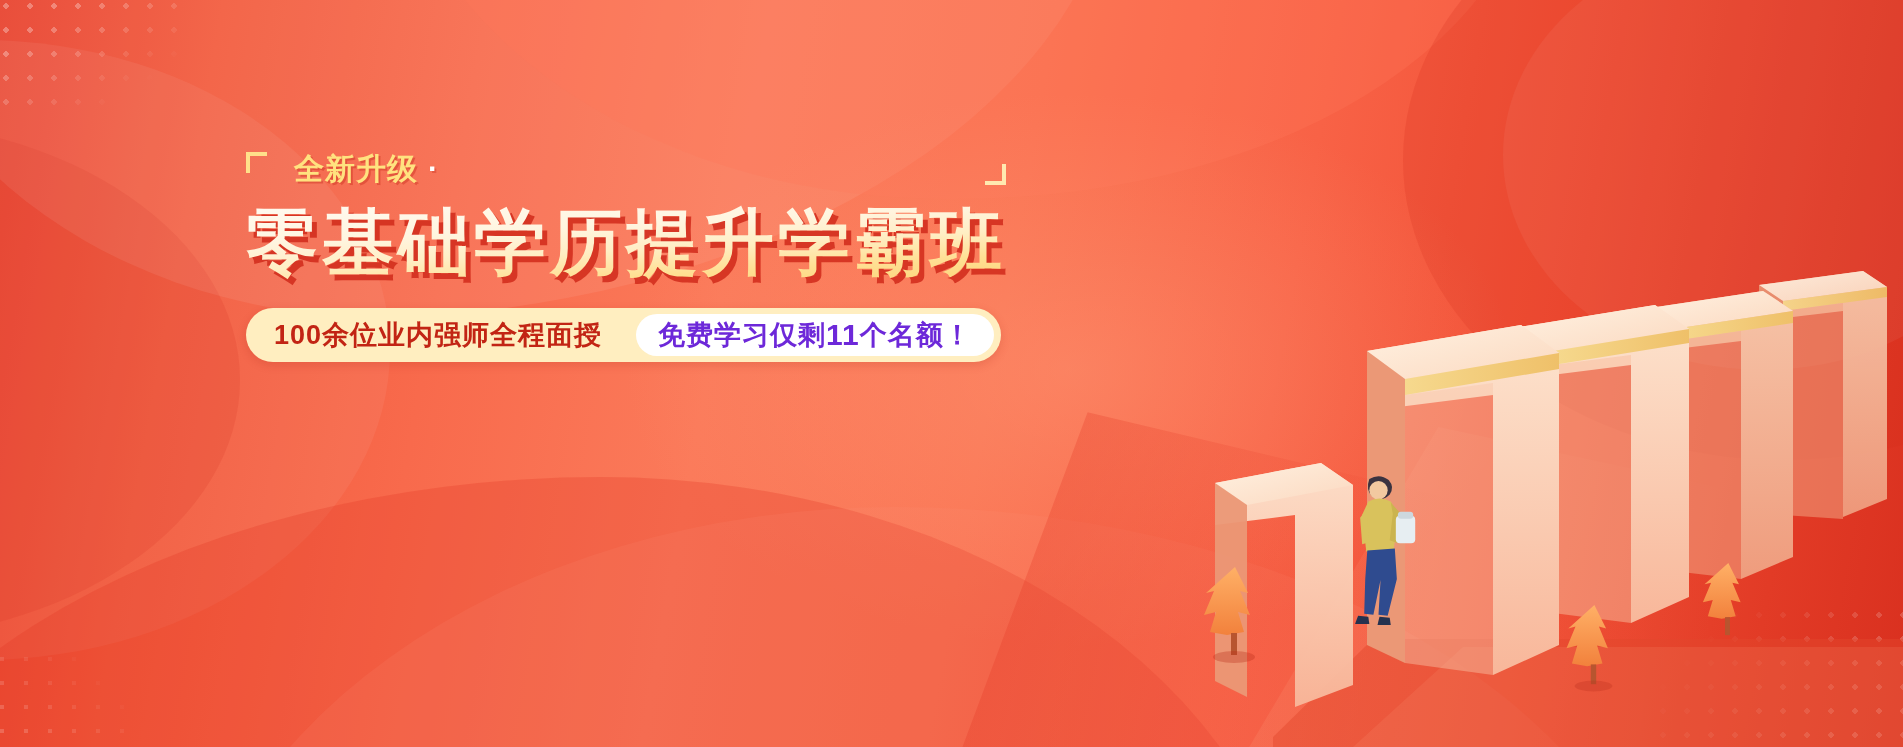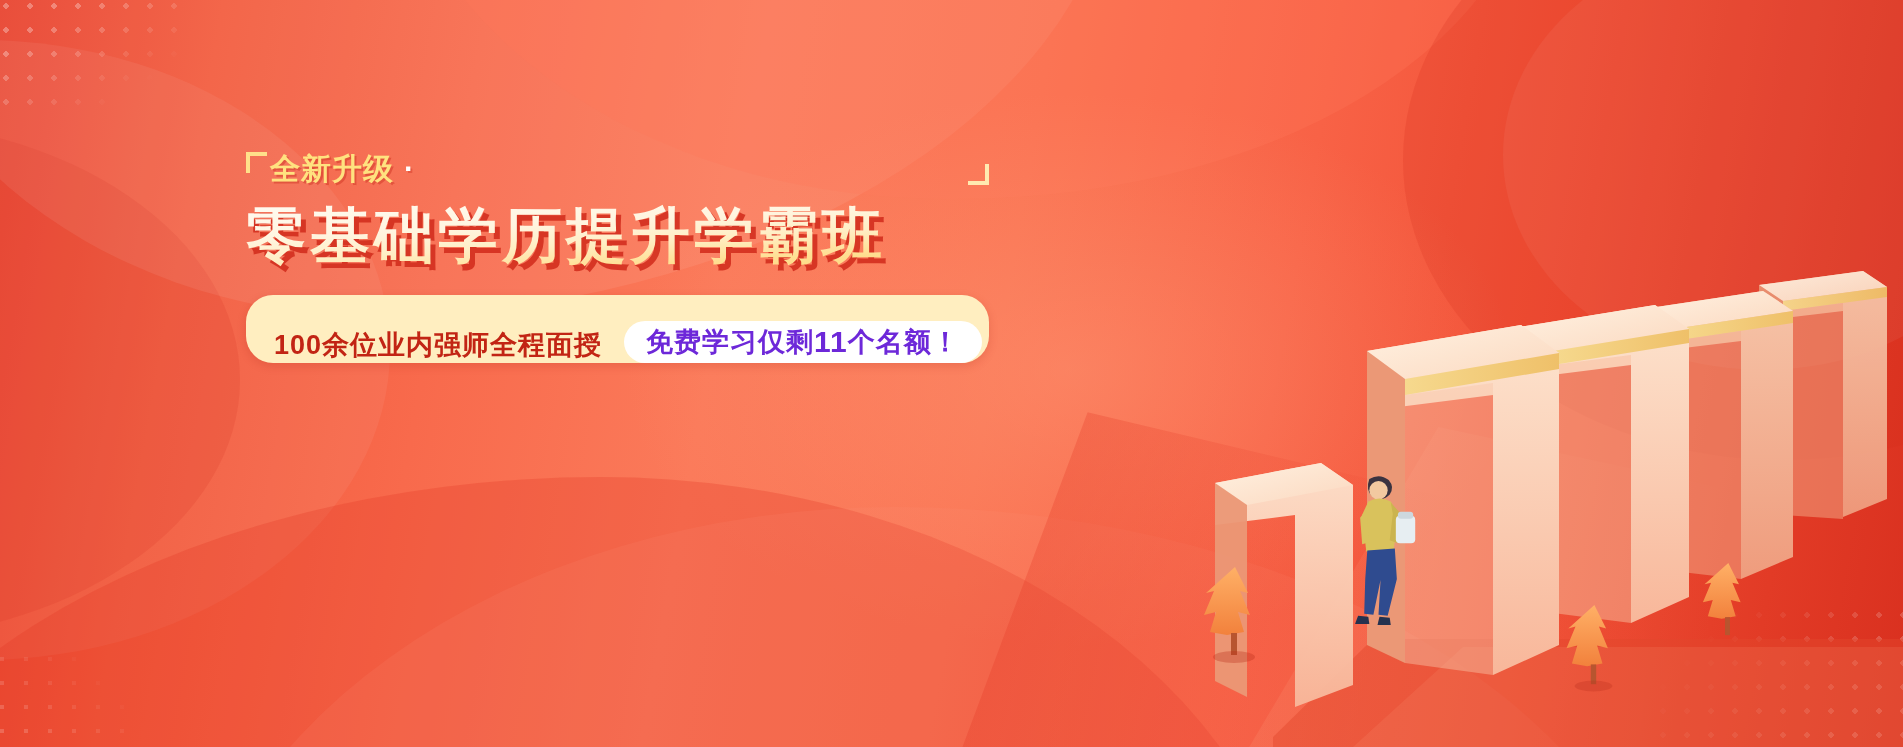--- a/index.html
+++ b/index.html
@@ -60,34 +60,34 @@
 
   
   .content{position:absolute;left:246px;top:146px;z-index:40;}
 
   .subtitle{position:relative;display:flex;align-items:center;height:46px;
     font-size:30px;font-weight:bold;letter-spacing:1px;white-space:nowrap;
     padding-left:24px;padding-right:26px;}
   .bracket{position:absolute;width:17px;height:17px;}
   .bracket.l{left:0;top:6px;border-left:4px solid #ffe08a;border-top:4px solid #ffe08a;}
   .bracket.r{right:0;bottom:7px;border-right:4px solid #ffe9b0;border-bottom:4px solid #ffe9b0;}
-  .sub-hi{color:#ffe27f;text-shadow:2px 2px 0 rgba(200,40,25,0.40);}
+  .sub-hi{color:#ffe27f;text-shadow:2px 2px 0 rgba(200,40,25,0.40);margin-left:24px;}
   .sub-dot{color:#ffffff;margin:0 10px;text-shadow:2px 2px 0 rgba(200,40,25,0.35);}
   .sub-wt{color:#ffffff;text-shadow:2px 2px 0 rgba(200,40,25,0.35);}
 
-  .headline{margin-top:12px;font-size:60px;line-height:1.08;font-weight:bold;
+  .headline{margin-top:12px;font-size:72px;line-height:1.08;font-weight:bold;
     letter-spacing:4px;white-space:nowrap;
     background:linear-gradient(177deg,#fffaf0 0%,#fff5e0 34%,#ffeec4 56%,#ffdf93 78%,#fcd479 100%);
     -webkit-background-clip:text;background-clip:text;color:transparent;
     -webkit-text-fill-color:transparent;
     filter:drop-shadow(5px 6px 0 rgba(209,44,28,0.88));}
 
-  .pill{margin-top:26px;display:inline-flex;align-items:flex-end;height:68px;
+  .pill{margin-top:26px;display:inline-flex;align-items:center;height:54px;
     background:#ffeec0;border-radius:27px;padding:0 7px 0 28px;
-    box-shadow:0 3px 10px rgba(160,30,15,0.18);}
+    box-shadow:0 3px 10px rgba(160,30,15,0.18);gap:12px;}
   .pill-left{font-size:27px;font-weight:bold;color:#c22414;letter-spacing:1px;
     white-space:nowrap;padding-right:22px;}
   .pill-right{display:inline-flex;align-items:center;height:42px;background:#ffffff;
     border-radius:21px;padding:0 22px;font-size:27px;font-weight:bold;color:#6d28d9;
     letter-spacing:1px;white-space:nowrap;}
   .pill-num{font-size:30px;}
 
   
   .illus{position:absolute;right:0;bottom:0;width:700px;height:480px;z-index:30;}
   .illus svg{display:block;width:100%;height:100%;}

